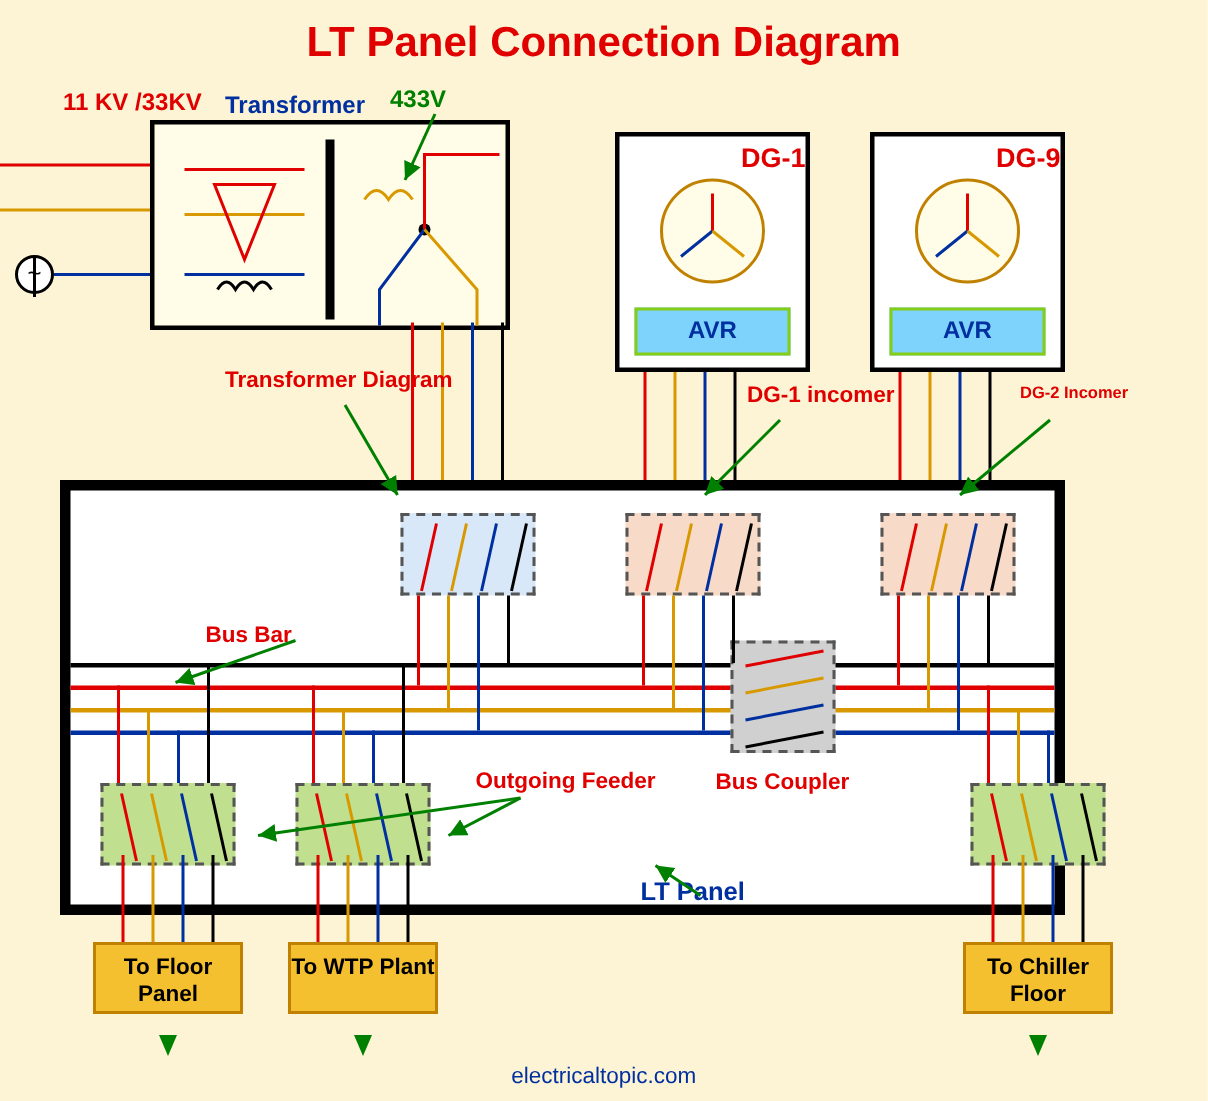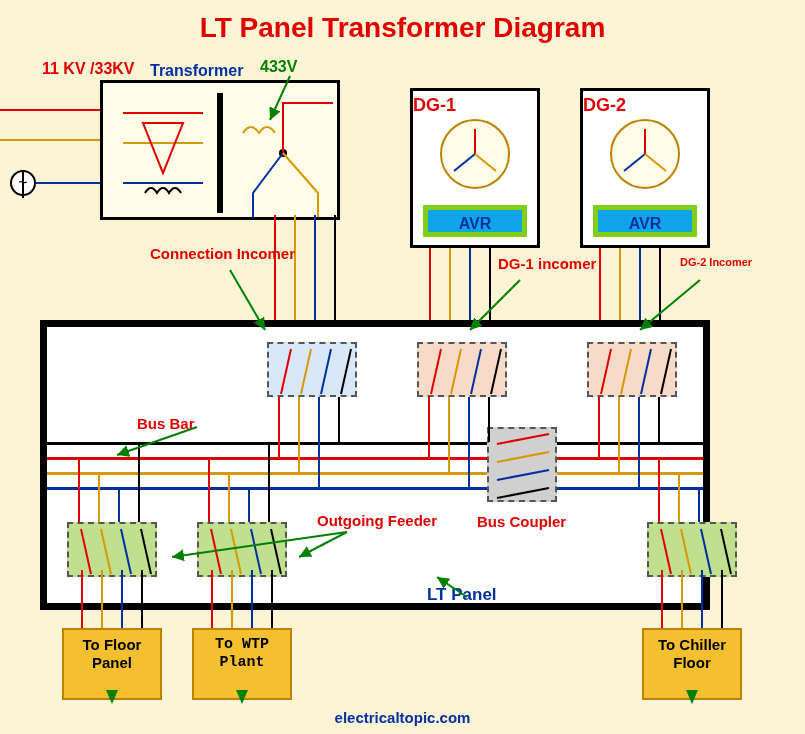--- a/index.html
+++ b/index.html
@@ -9,51 +9,51 @@
   .label { position: absolute; font-weight: bold; font-size: 16px; }
   .red { color: #e00000; }
   .blue { color: #0030a0; }
   .green { color: #008000; text-align: center; }
   .box { position: absolute; border: 3px solid #000; background: #fff; }
   .tf-box { left: 100px; top: 80px; width: 240px; height: 140px; background: #fffce8; }
   .tf-core { position: absolute; left: 50%; top: 10px; width: 6px; height: 120px; background: #fff; border-left: 3px solid #000; border-right: 3px solid #000; transform: translateX(-50%); }
   .dg-box { top: 88px; width: 130px; height: 160px; }
   .dg1 { left: 410px; }
   .dg2 { left: 580px; }
-  .dg-title { text-align: left; color: #e00000; font-weight: bold; font-size: 18px; padding: 4px 0; }
-  .avr { position: absolute; bottom: 8px; left: 10px; right: 10px; height: 32px; background: #0ea5e9; border: 5px solid #84cc16; text-align: center; line-height: 28px; color: #0030a0; font-weight: bold; font-size: 16px; }
+  .dg-title { text-align: right; color: #e00000; font-weight: bold; font-size: 18px; padding: 4px 0; }
+  .avr { position: absolute; bottom: 8px; left: 10px; right: 10px; height: 32px; background: #7dd3fc; border: 2px solid #84cc16; text-align: center; line-height: 28px; color: #0030a0; font-weight: bold; font-size: 16px; }
   .panel { left: 40px; top: 320px; width: 670px; height: 290px; border-width: 7px; }
   .busbar { position: absolute; left: 0; right: 0; height: 3px; }
   .bb-r { top: 130px; background: #e00000; }
   .bb-y { top: 145px; background: #d89800; }
   .bb-b { top: 160px; background: #0030a0; }
   .bb-n { top: 115px; background: #000; }
   .feeder { position: absolute; width: 90px; height: 55px; border: 2px dashed #555; }
   .f-in1 { left: 220px; top: 15px; background: #d8e8f8; }
   .f-in2 { left: 370px; top: 15px; background: #f8dac8; }
   .f-in3 { left: 540px; top: 15px; background: #f8dac8; }
   .f-cpl { left: 440px; top: 100px; background: #d0d0d0; width: 70px; height: 75px; }
   .f-out1 { left: 20px; top: 195px; background: #c0e090; }
   .f-out2 { left: 150px; top: 195px; background: #c0e090; }
   .f-out3 { left: 600px; top: 195px; background: #c0e090; }
-  .dest { position: absolute; width: 100px; height: 72px; background: #f5c030; border: 2px solid #c08000; text-align: center; color: #000; font-weight: bold; font-size: 15px; padding-top: 6px; line-height: 1.2; }
+  .dest { position: absolute; width: 100px; height: 48px; background: #f5c030; border: 2px solid #c08000; text-align: center; color: #000; font-weight: bold; font-size: 15px; padding-top: 6px; line-height: 1.2; }
   .d1 { left: 62px; top: 628px; }
-  .d2 { left: 192px; top: 628px; font-family: Liberation Mono, monospace; }
+  .d2 { left: 192px; top: 628px; }
   .d3 { left: 642px; top: 628px; }
-  .footer { position: absolute; bottom: 8px; width: 100%; text-align: center; color: #0030a0; font-weight: bold; font-size: 15px; }
+  .footer { position: absolute; bottom: 8px; width: 100%; text-align: center; color: #0030a0; font-weight: normal; font-size: 15px; }
   .arrow-down { position: absolute; width: 0; height: 0; border-left: 6px solid transparent; border-right: 6px solid transparent; border-top: 14px solid #008000; }
   svg.sw { position: absolute; left: 0; top: 0; width: 100%; height: 100%; }
   .gen-circle { position: absolute; left: 50%; top: 28px; width: 70px; height: 70px; border: 2px solid #c08000; border-radius: 50%; transform: translateX(-50%); background: #fffce8; }
   .src-circle { position: absolute; left: 10px; top: 170px; width: 26px; height: 26px; border: 2px solid #000; border-radius: 50%; background: #fff; text-align: center; line-height: 22px; font-size: 16px; }
 </style>
 </head>
 <body>
 
 <div class="canvas">
-  <div class="title">LT Panel Transformer Diagram</div>
+  <div class="title">LT Panel Connection Diagram</div>
 
   <div class="src-circle">~</div>
   <svg style="position:absolute;left:0;top:80px;width:110px;height:140px">
     <line x1="0" y1="30" x2="108" y2="30" stroke="#e00000" stroke-width="2"></line>
     <line x1="0" y1="60" x2="108" y2="60" stroke="#d89800" stroke-width="2"></line>
     <line x1="36" y1="103" x2="108" y2="103" stroke="#0030a0" stroke-width="2"></line>
     <line x1="23" y1="118" x2="23" y2="90" stroke="#000" stroke-width="2"></line>
   </svg>
 
   <div class="label red" style="left:42px;top:60px">11 KV /33KV</div>
@@ -83,21 +83,21 @@
     <div class="gen-circle">
       <svg width="66" height="66">
           <path d="M33 33 L33 8" stroke="#e00000" stroke-width="2"></path>
           <path d="M33 33 L12 50" stroke="#0030a0" stroke-width="2"></path>
           <path d="M33 33 L54 50" stroke="#d89800" stroke-width="2"></path>
         </svg>
     </div>
     <div class="avr">AVR</div>
   </div>
   <div class="box dg-box dg2">
-    <div class="dg-title">DG-2</div>
+    <div class="dg-title">DG-9</div>
     <div class="gen-circle">
       <svg width="66" height="66">
           <path d="M33 33 L33 8" stroke="#e00000" stroke-width="2"></path>
           <path d="M33 33 L12 50" stroke="#0030a0" stroke-width="2"></path>
           <path d="M33 33 L54 50" stroke="#d89800" stroke-width="2"></path>
         </svg>
     </div>
     <div class="avr">AVR</div>
   </div>
 
@@ -112,21 +112,21 @@
     <line x1="450" y1="248" x2="450" y2="338" stroke="#d89800" stroke-width="2"></line>
     <line x1="470" y1="248" x2="470" y2="338" stroke="#0030a0" stroke-width="2"></line>
     <line x1="490" y1="248" x2="490" y2="338" stroke="#000" stroke-width="2"></line>
 
     <line x1="600" y1="248" x2="600" y2="338" stroke="#e00000" stroke-width="2"></line>
     <line x1="620" y1="248" x2="620" y2="338" stroke="#d89800" stroke-width="2"></line>
     <line x1="640" y1="248" x2="640" y2="338" stroke="#0030a0" stroke-width="2"></line>
     <line x1="660" y1="248" x2="660" y2="338" stroke="#000" stroke-width="2"></line>
   </svg>
 
-  <div class="label red" style="left:150px;top:246px;font-size:15px;line-height:1.1"><span>Connection Incomer</span></div>
+  <div class="label red" style="left:150px;top:246px;font-size:15px;line-height:1.1"><span>Transformer Diagram</span></div>
   <div class="label red" style="left:498px;top:256px;font-size:15px;line-height:1.1"><span>DG-1 incomer</span></div>
   <div class="label red" style="left:680px;top:256px;font-size:11px;line-height:1.1"><span>DG-2 Incomer</span></div>
 
   <div class="box panel">
     <div class="busbar bb-n"></div>
     <div class="busbar bb-r"></div>
     <div class="busbar bb-y"></div>
     <div class="busbar bb-b"></div>
 
     <div class="feeder f-in1">

